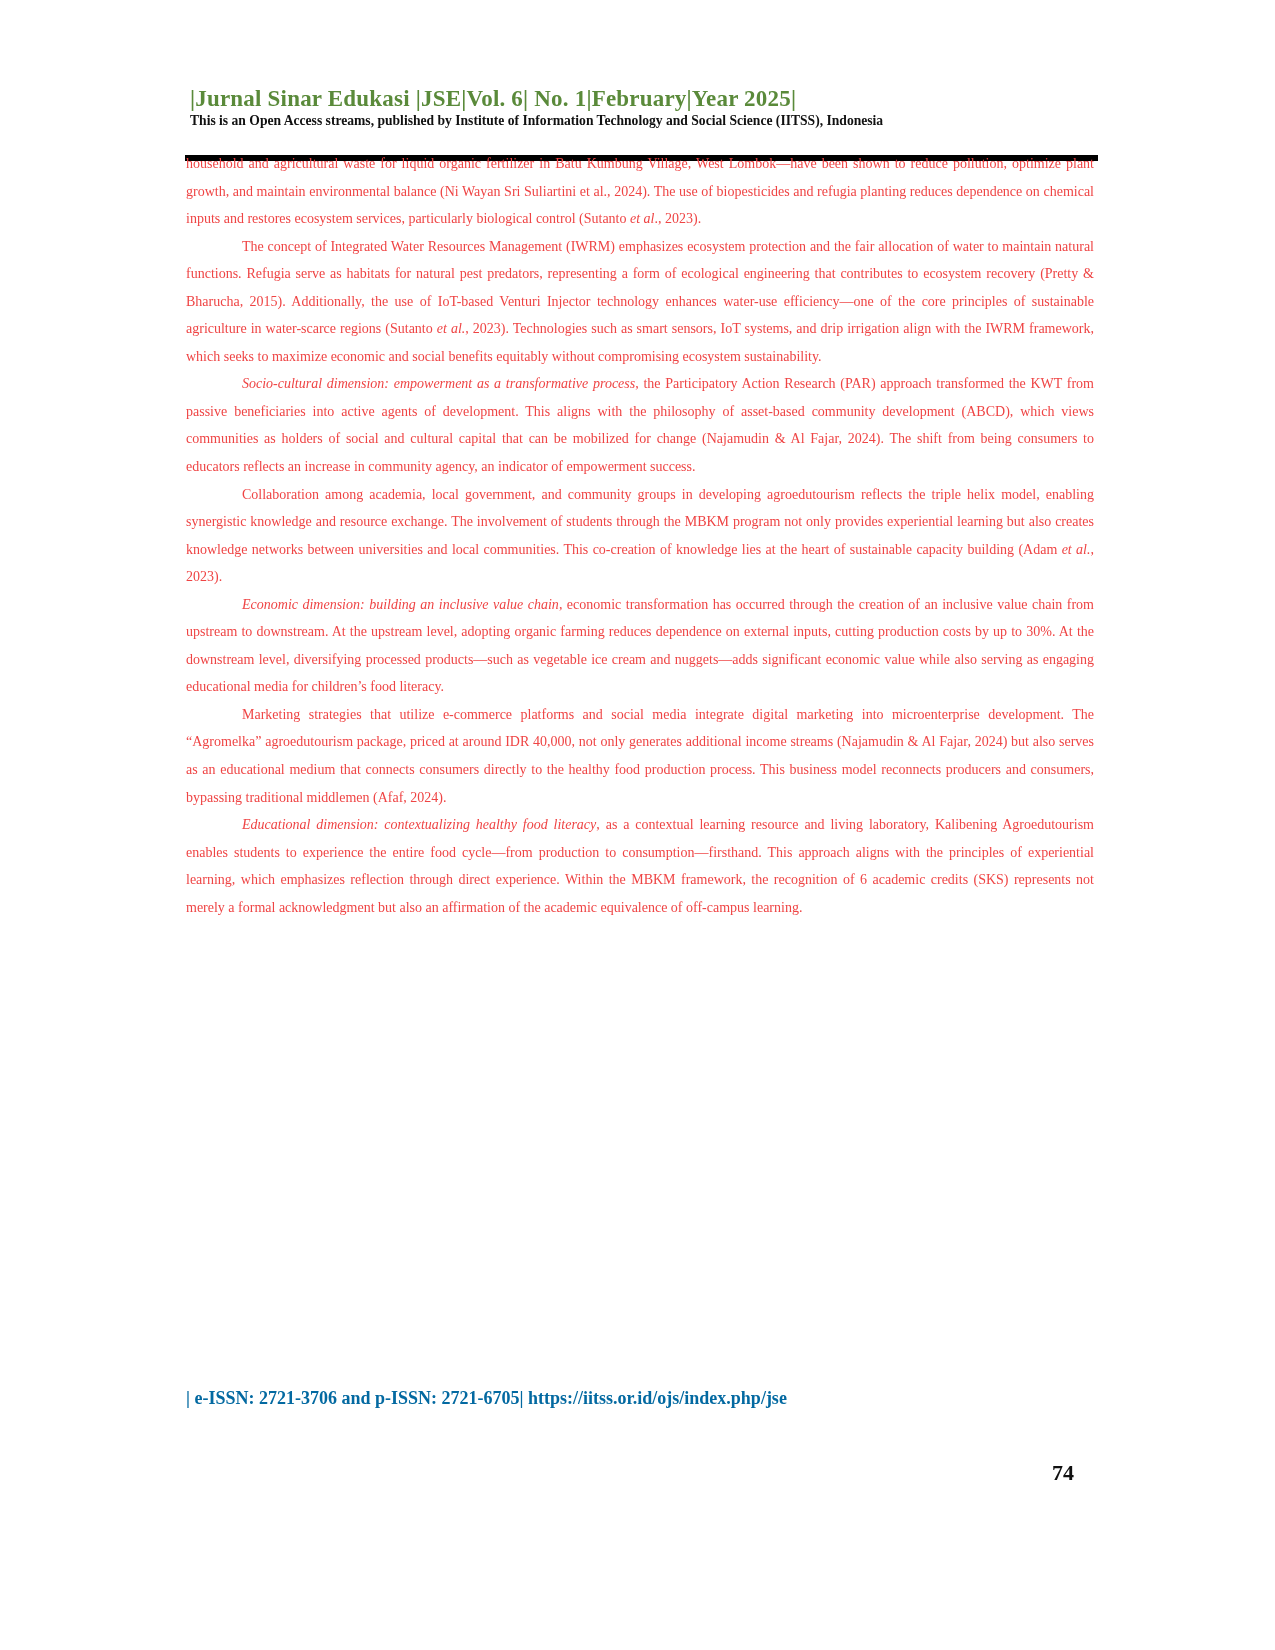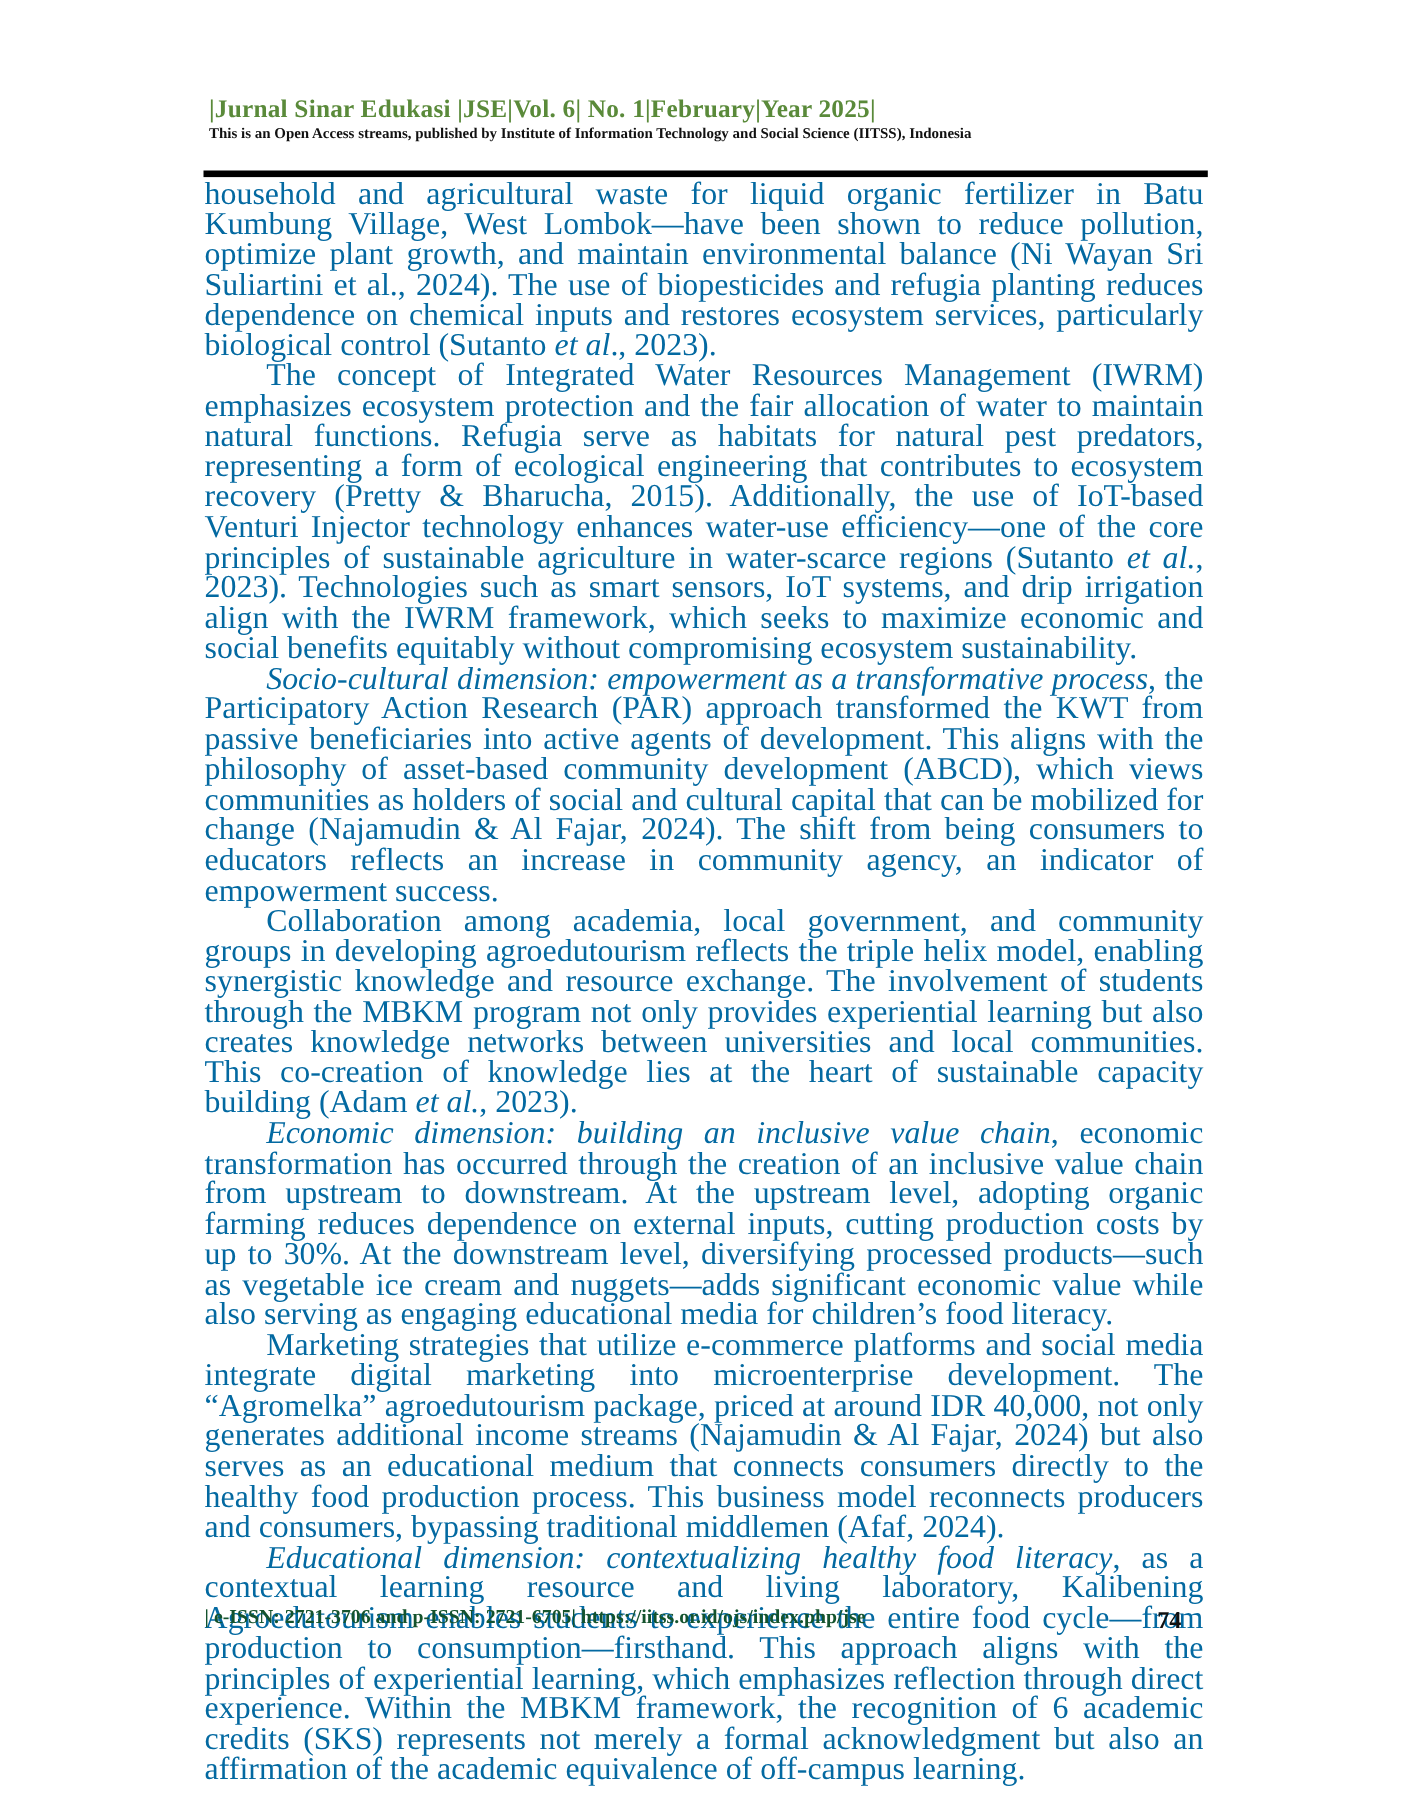--- a/index.html
+++ b/index.html
@@ -10,32 +10,32 @@
     font-family: "Liberation Serif", "DejaVu Serif", serif;
     font-size: 23px; font-weight: bold; color: #5a8a3a; letter-spacing: 0.2px;
     line-height: 26px; white-space: nowrap;
   }
   .journal-sub {
     font-family: "Liberation Serif", "DejaVu Serif", serif;
     font-size: 13.6px; font-weight: bold; color: #111; line-height: 18px; white-space: nowrap;
   }
   .rule { position: absolute; left: 185px; top: 155px; width: 913px; height: 6px; background: #000; }
   .body-text {
-    position: absolute; left: 186px; top: 163px; width: 908px;
+    position: absolute; left: 186px; top: 150px; width: 908px;
     font-family: "Liberation Serif", "DejaVu Serif", serif;
-    font-size: 29px; line-height: 27.55px; color: #0369a1;
+    font-size: 14px; line-height: 27.55px; color: #ef4444;
     text-align: justify; hyphens: none;
   }
   .body-text p { margin: 0; }
   .body-text p.indent { text-indent: 56px; }
   .body-text em { font-style: italic; }
   .footer {
-    position: absolute; left: 186px; top: 1459px; width: 912px;
+    position: absolute; left: 186px; top: 1388px; width: 912px;
     font-family: "Liberation Serif", "DejaVu Serif", serif;
-    font-size: 18px; font-weight: bold; color: #14532d; white-space: nowrap;
+    font-size: 18px; font-weight: bold; color: #0369a1; white-space: nowrap;
   }
   .page-number {
     position: absolute; left: 1052px; top: 1460px;
     font-family: Liberation Serif, serif;
     font-size: 22px; font-weight: bold; color: #111;
   }
 </style>
 </head>
 <body>
 

